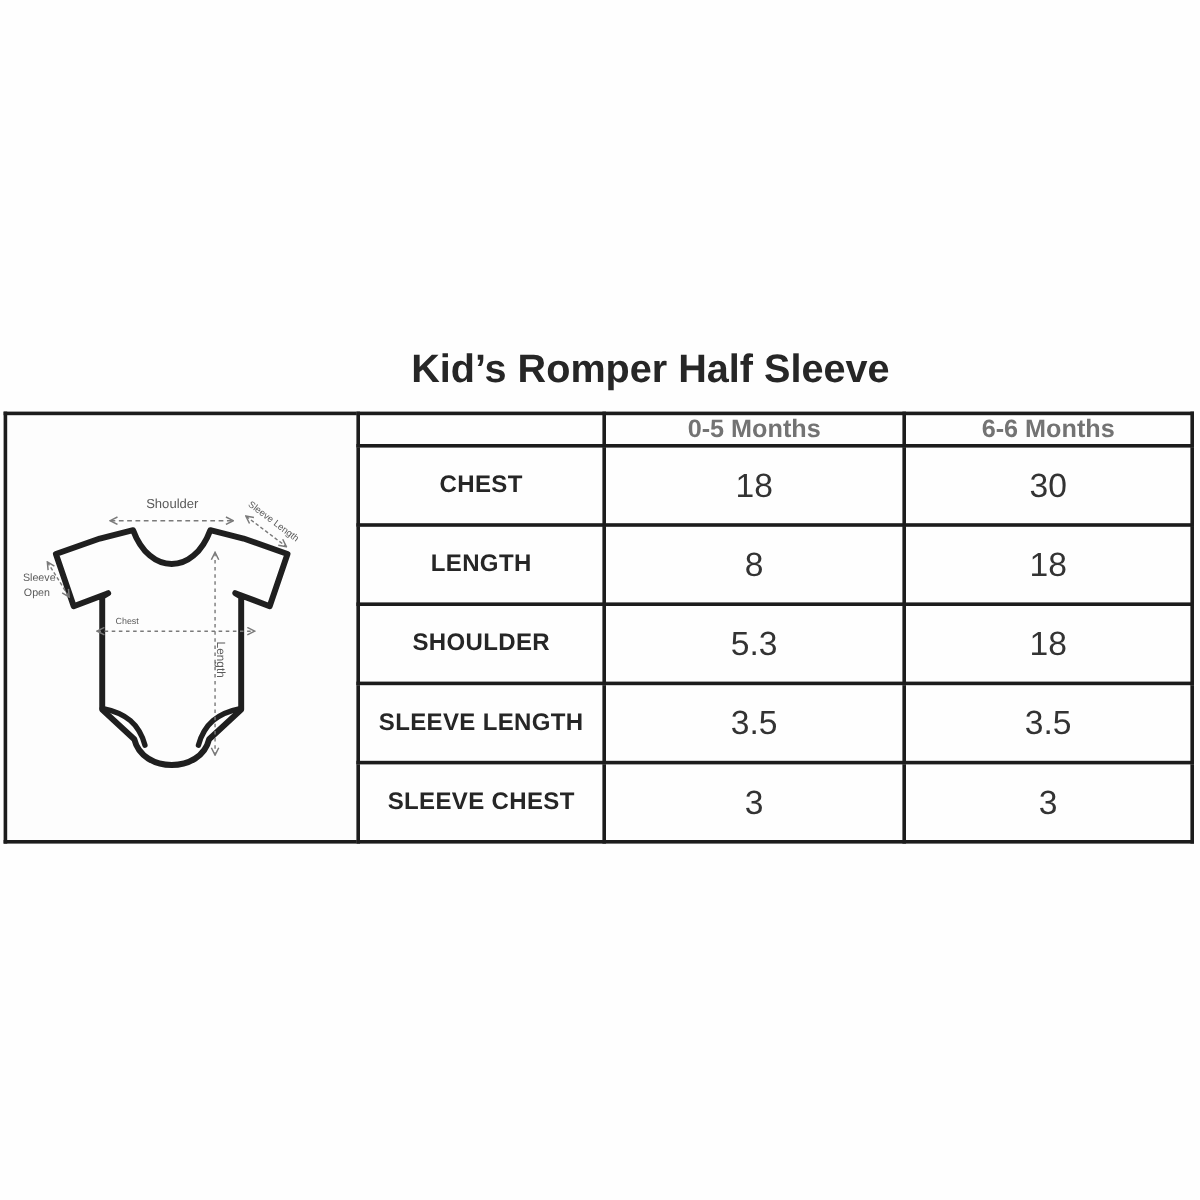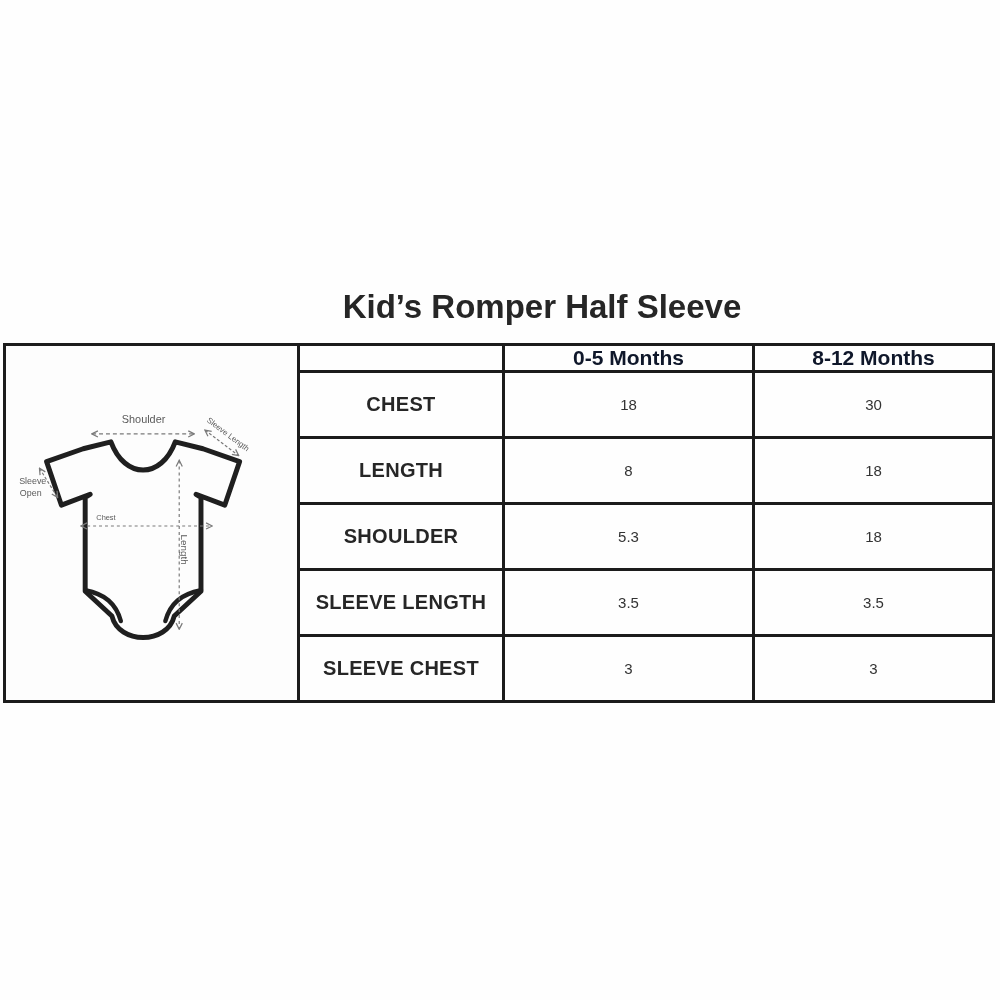--- a/index.html
+++ b/index.html
@@ -7,23 +7,23 @@
   .page{position:relative;width:1000px;height:1000px;background:#fefefe;overflow:hidden;}
   .title{position:absolute;top:288px;left:0;width:1000px;margin:0;text-align:center;
          font-size:33px;font-weight:600;color:#262626;transform:translateX(42px);}
   .content{position:absolute;top:343px;left:3px;width:992px;height:360px;display:flex;}
   .diagram-box{width:297px;height:360px;box-sizing:border-box;border:3px solid #1c1c1c;
                border-right:none;background:#fdfdfd;}
   .diagram-box svg{display:block;width:100%;height:100%;}
   .size-table{border-collapse:collapse;width:695px;height:360px;table-layout:fixed;}
   .size-table th,.size-table td{border:3px solid #1c1c1c;text-align:center;vertical-align:middle;
                background:#fefefe;padding:0;overflow:hidden;}
-  .col-header{font-size:21px;font-weight:700;color:#0f172a;}
+  .col-header{font-size:21px;font-weight:700;color:#737373;}
   .row-label{font-size:20px;font-weight:700;color:#262626;letter-spacing:.3px;}
-  .size-table td{font-size:15px;font-weight:400;color:#333;}
+  .size-table td{font-size:28px;font-weight:400;color:#333;}
   .ann-line{stroke:#7a7a7a;stroke-width:1.2;fill:none;}
   .ann-text{fill:#5a5a5a;}
   .outline{fill:#fdfdfd;stroke:#1f1f1f;stroke-width:5;stroke-linejoin:round;stroke-linecap:round;}
   .outline-thin{fill:none;stroke:#1f1f1f;stroke-width:4.5;stroke-linecap:round;}
 </style>
 </head>
 <body>
 
 <div class="page">
 
@@ -67,21 +67,21 @@
     <table class="size-table">
       <colgroup>
         <col style="width:205px">
           <col style="width:250px">
           <col style="width:240px">
       </colgroup>
       <thead>
         <tr>
           <th class="col-header"></th>
           <th class="col-header">0-5 Months</th>
-          <th class="col-header">8-12 Months</th>
+          <th class="col-header">6-6 Months</th>
         </tr>
       </thead>
       <tbody>
           <tr>
             <th class="row-label">CHEST</th>
             <td>18</td>
             <td>30</td>
           </tr>
           <tr>
             <th class="row-label">LENGTH</th>

